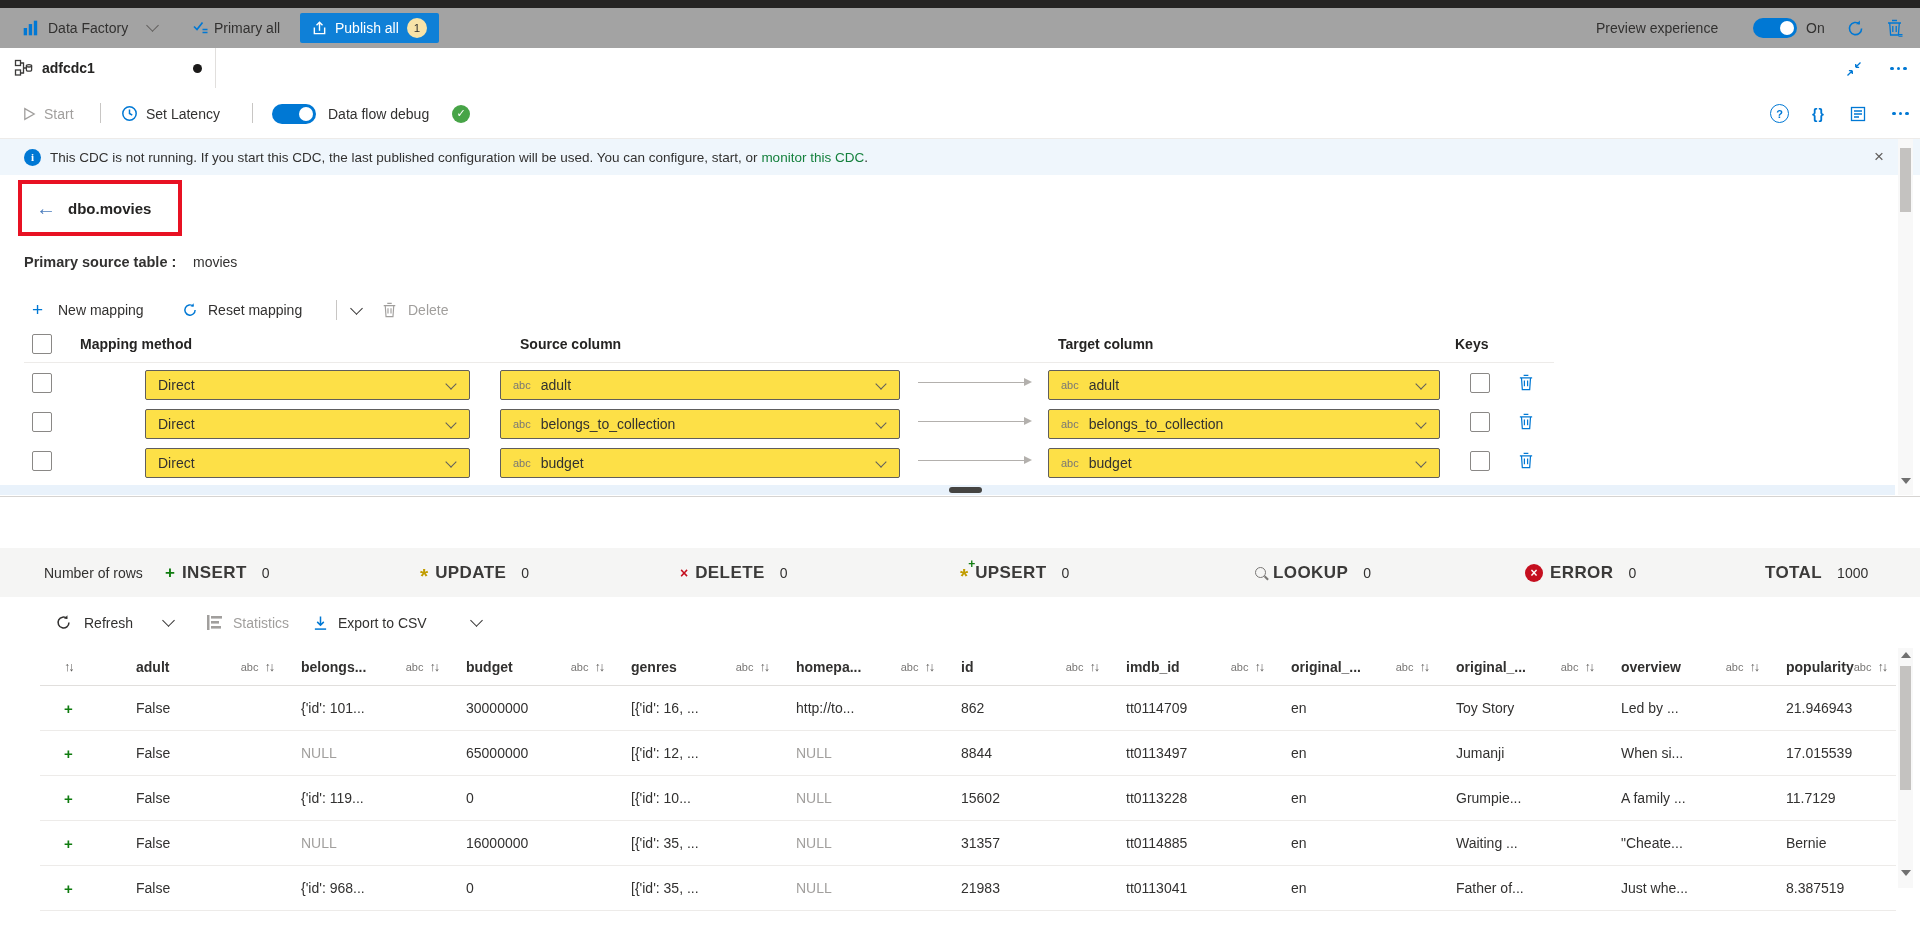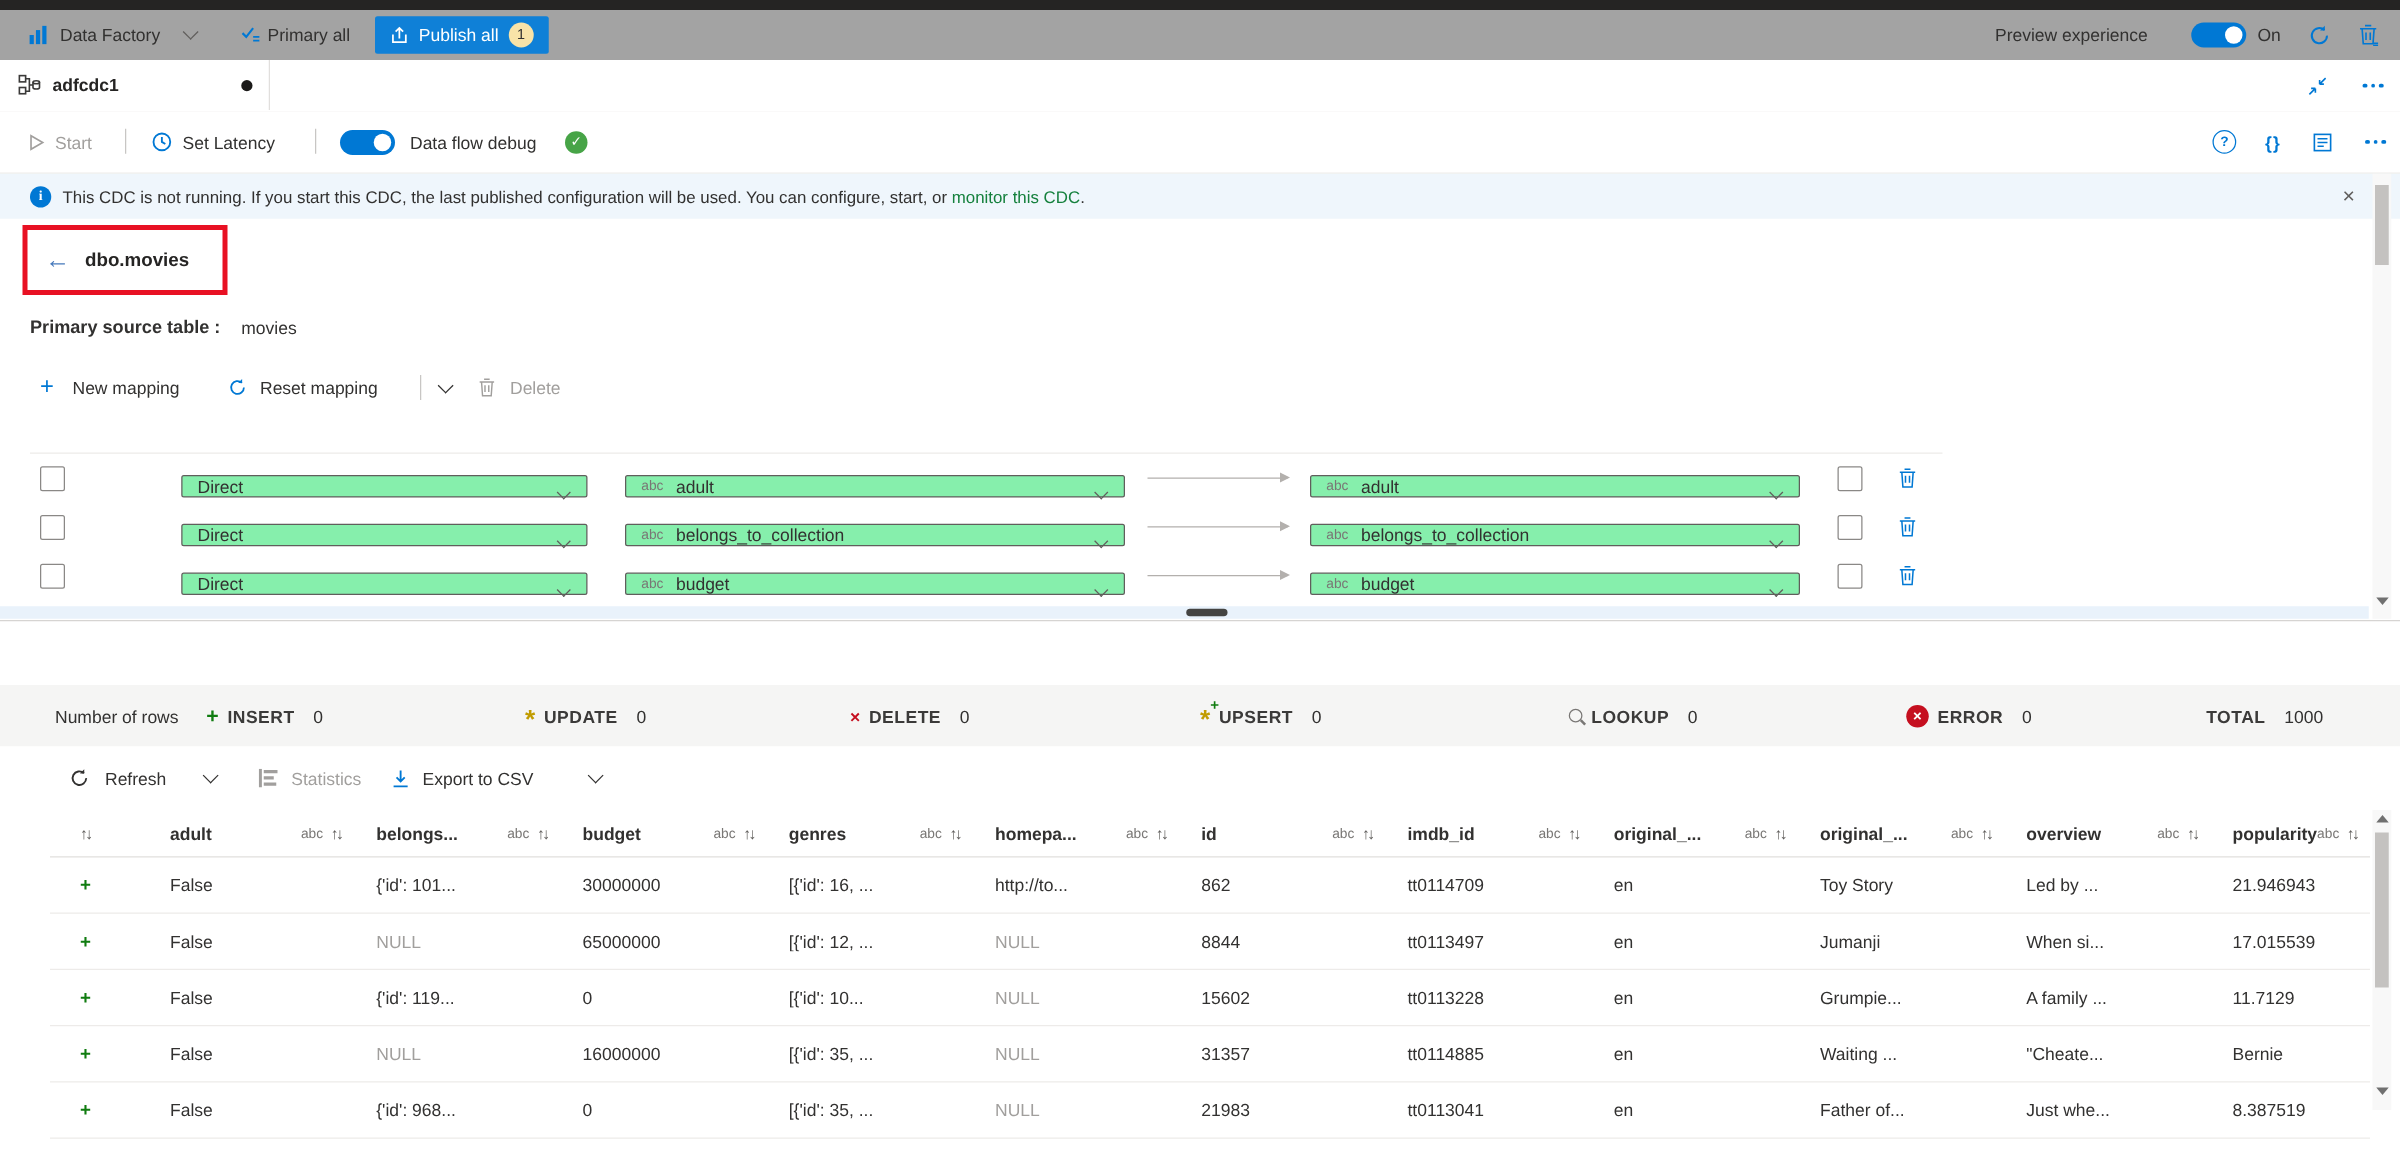--- a/index.html
+++ b/index.html
@@ -52,21 +52,21 @@
   #primary-value{position:absolute;left:169px;font-size:14px;}
   
   #map-actions{left:0;top:295px;width:1920px;height:30px;}
   .plus-blue{color:#0078d4;font-size:19px;font-weight:400;}
   
   .cb{display:inline-block;width:20px;height:20px;border:1px solid #8a8886;border-radius:2px;background:#fff;box-sizing:border-box;}
   #grid-head{left:0;top:332px;width:1920px;height:28px;}
   .g-h{position:absolute;font-weight:700;font-size:14px;color:#252423;top:4px;}
   #grid-divider{left:24px;top:362px;width:1530px;height:1px;background:#edebe9;}
   .map-row{position:absolute;left:0;width:1920px;height:30px;}
-  .sel{position:absolute;top:12px;height:18px;border:1px solid #605e5c;border-radius:2px;background:#86efac;
+  .sel{position:absolute;top:2px;height:30px;border:1px solid #605e5c;border-radius:2px;background:#fde047;
       display:flex;align-items:center;box-sizing:border-box;}
   .sel .sel-val{margin-left:12px;font-size:14px;color:#323130;}
   .sel .abc{margin-left:12px;margin-right:-2px;font-size:11px;color:#797775;}
   .sel .chev{position:absolute;right:14px;top:9px;width:7px;height:7px;border-width:1.3px;}
   .map-arrow{position:absolute;left:918px;top:14px;width:112px;border-top:1.5px solid #b3b0ad;}
   .map-arrow::after{content:'';position:absolute;right:-2px;top:-5px;border-left:8px solid #b3b0ad;
       border-top:4.5px solid transparent;border-bottom:4.5px solid transparent;}
   .trash-blue svg{display:block;}
   
   #h-scroll{left:0;top:485px;width:1895px;height:10px;background:#e9f2fb;}
@@ -74,21 +74,21 @@
   #pane-divider{left:0;top:496px;width:1920px;height:1px;background:#d6d4d2;}
   
   #pv-tabrow{left:0;top:497px;width:1920px;height:50px;border-bottom:1px solid #edebe9;}
   #pv-tab-label{position:absolute;left:22px;top:13px;font-size:16px;font-weight:700;color:#252423;}
   #pv-dot{position:absolute;left:138px;top:18px;width:10px;height:10px;border-radius:50%;background:#107c10;}
   #pv-underline{position:absolute;left:22px;top:44px;width:132px;height:3px;background:#0078d4;}
   #pv-collapse{position:absolute;left:1886px;top:22px;width:10px;height:10px;border-right:1.6px solid #3b3a39;
       border-bottom:1.6px solid #3b3a39;transform:rotate(-135deg);}
   #stats-bar{left:0;top:548px;width:1920px;height:49px;background:#f5f5f4;}
   .st-item{position:absolute;top:0;height:49px;display:flex;align-items:center;gap:7px;}
-  .st-label{font-size:14px;font-weight:700;color:#3b3a39;letter-spacing:.4px;}
+  .st-label{font-size:17px;font-weight:700;color:#3b3a39;letter-spacing:.4px;}
   .st-val{font-size:14px;color:#323130;margin-left:8px;}
   .st-ic{display:inline-flex;align-items:center;justify-content:center;}
   .ic-plus{color:#107c10;font-size:17px;font-weight:700;}
   .ic-ast{color:#c19c00;font-size:21px;font-weight:700;position:relative;top:3px;}
   .ic-ast .mini-plus{position:absolute;top:-7px;right:-7px;font-size:12px;font-weight:700;color:#107c10;font-style:normal;}
   .ic-cross{color:#c50f1f;font-size:14px;font-weight:700;}
   .ic-mag{width:9px;height:9px;border:1.6px solid #797775;border-radius:50%;position:relative;}
   .ic-mag::after{content:'';position:absolute;left:8px;top:9px;width:5px;height:1.6px;background:#797775;transform:rotate(45deg);}
   .ic-err{width:18px;height:18px;border-radius:50%;background:#c50f1f;color:#fff;font-size:12px;font-weight:700;}
   #rows-label{position:absolute;left:44px;top:0;height:49px;display:flex;align-items:center;font-size:14px;}
@@ -283,20 +283,27 @@
         <span class="chev chev-dark"></span>
       </div>
     <div class="tbar-item" style="left:382px;height:30px">
       <svg width="15" height="16" viewBox="0 0 16 18">
           <path d="M1.5 4h13M5.5 1.5h5M3.2 4l.9 12.5h7.8L12.8 4M6.3 7v6M9.7 7v6" fill="none" stroke="#a19f9d" stroke-width="1.3"></path>
         </svg>
     </div>
     <div class="tbar-item disabled" style="left:408px;height:30px">Delete</div>
   </div>
 
+  <div class="abs" id="grid-head">
+    <span class="cb abs" style="left:32px;top:2px"></span>
+    <span class="g-h" style="left:80px">Mapping method</span>
+    <span class="g-h" style="left:520px">Source column</span>
+    <span class="g-h" style="left:1058px">Target column</span>
+    <span class="g-h" style="left:1455px">Keys</span>
+  </div>
   <div class="abs" id="grid-divider"></div>
   <div id="mapping-rows">
   <div class="map-row" style="top:368px">
     <span class="cb abs" style="left:32px;top:5px"></span>
     <div class="sel" style="left:145px;width:325px">
       <span class="sel-val">Direct</span>
           <span class="chev"></span>
     </div>
     <div class="sel" style="left:500px;width:400px">
       <span class="abc">abc</span>

